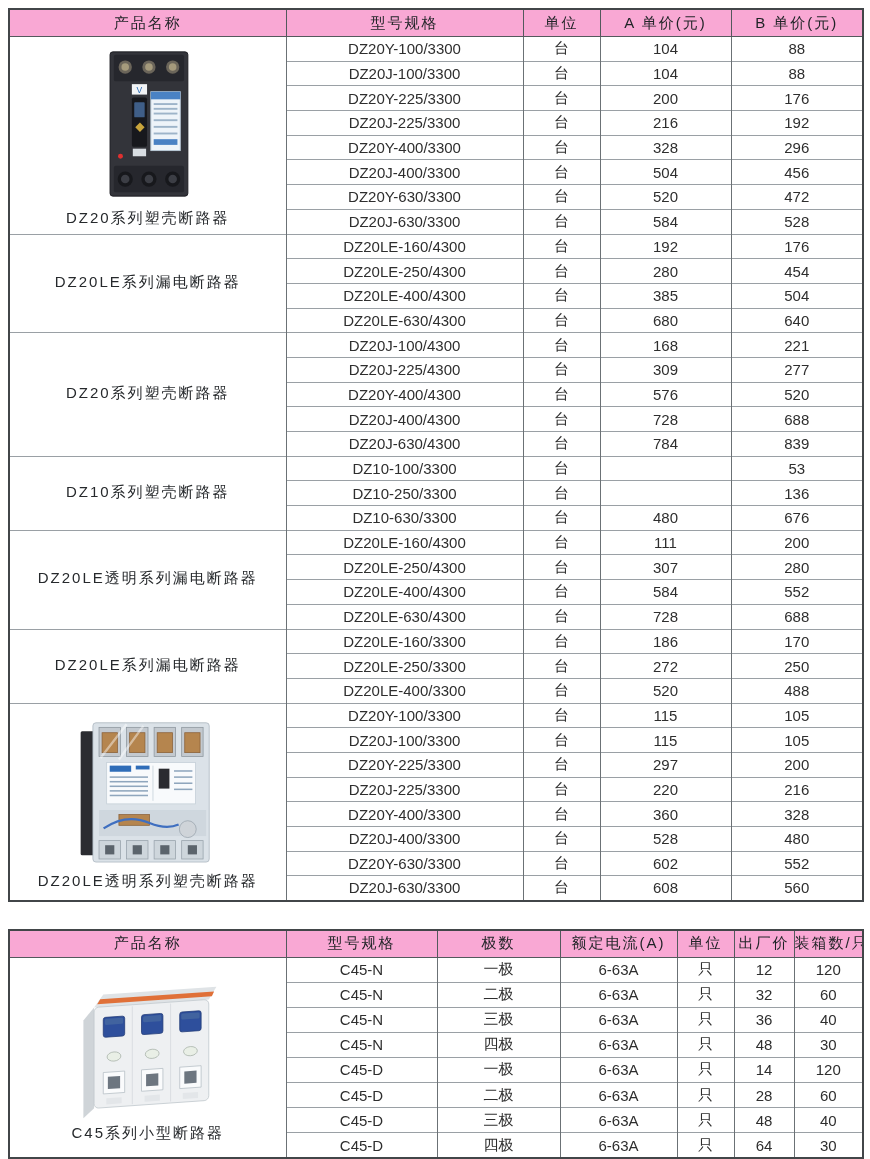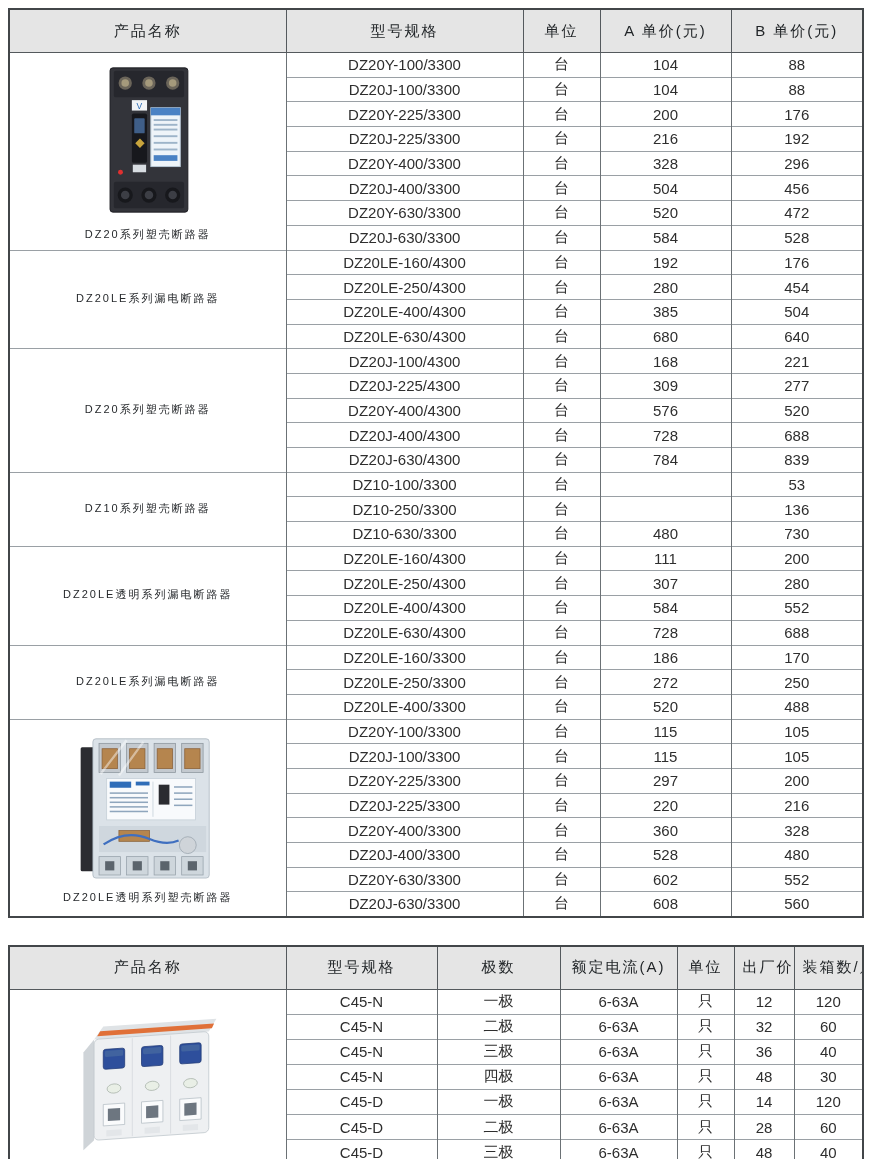--- a/index.html
+++ b/index.html
@@ -12,41 +12,41 @@
 
   table.price-table {
     border-collapse:collapse; table-layout:fixed;
     width:854px; margin-left:8px;
     border:2px solid #424649;
   }
   #table1 { margin-top:8px; }
   #table2 { margin-top:27px; }
 
   .price-table th {
-    background:#e5e5e5;
+    background:#f9a8d4;
     height:26px;
     font-size:15px; font-weight:normal; letter-spacing:2px; color:#1f2326;
     border:1px solid #54595d;
-    padding:8px; text-align:center;
+    padding:0; text-align:center;
     overflow:hidden; white-space:nowrap;
   }
   .price-table td {
     font-size:15px; text-align:center; vertical-align:middle;
     border-top:1px solid #9aa0a5;
     border-left:1px solid #6b7175;
     border-right:1px solid #6b7175;
     padding:0;
     overflow:hidden; white-space:nowrap;
   }
   #table1 tbody tr { height:24.69px; }
   #table2 tbody tr { height:25.1px; }
 
   td.name-cell { background:#fff; }
   .group-label {
-    font-size:11px; letter-spacing:2px; color:#26292c;
+    font-size:15px; letter-spacing:2px; color:#26292c;
     line-height:22px; padding:1px 0 4px;
   }
   .photo-wrap { display:flex; justify-content:center; align-items:flex-end; padding-top:5px; }
 </style>
 </head>
 <body>
 
 <div class="page">
   <table class="price-table" id="table1">
     <colgroup>
@@ -224,21 +224,21 @@
         <tr>
           <td>DZ10-250/3300</td>
           <td>台</td>
           <td></td>
           <td>136</td>
         </tr>
         <tr>
           <td>DZ10-630/3300</td>
           <td>台</td>
           <td>480</td>
-          <td>730</td>
+          <td>676</td>
         </tr>
         <tr>
           <td rowspan="4" class="name-cell">
             <div class="group-label">DZ20LE透明系列漏电断路器</div>
           </td>
           <td>DZ20LE-160/4300</td>
           <td>台</td>
           <td>111</td>
           <td>200</td>
         </tr>

